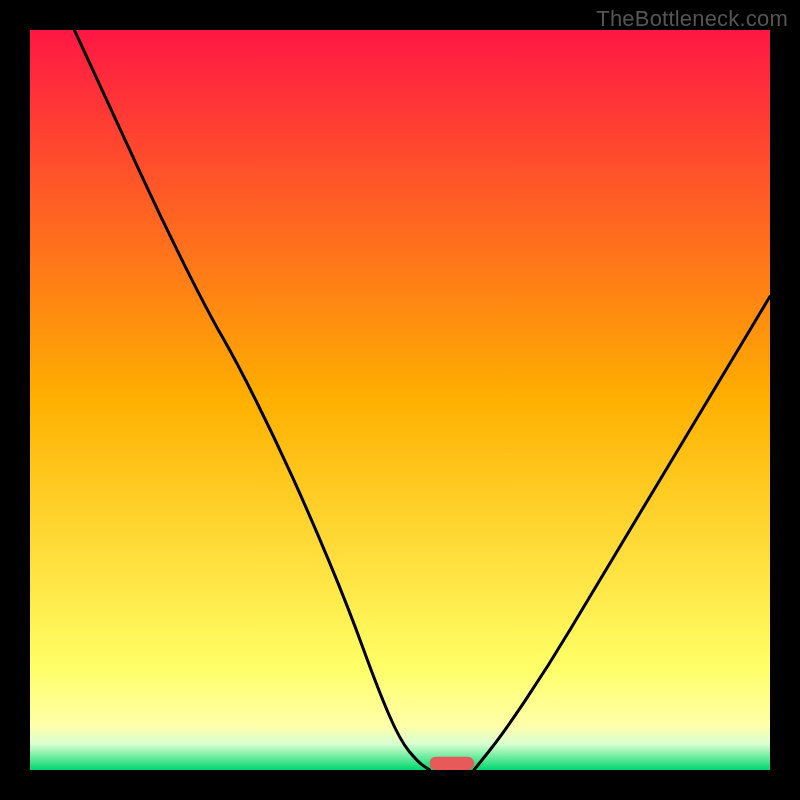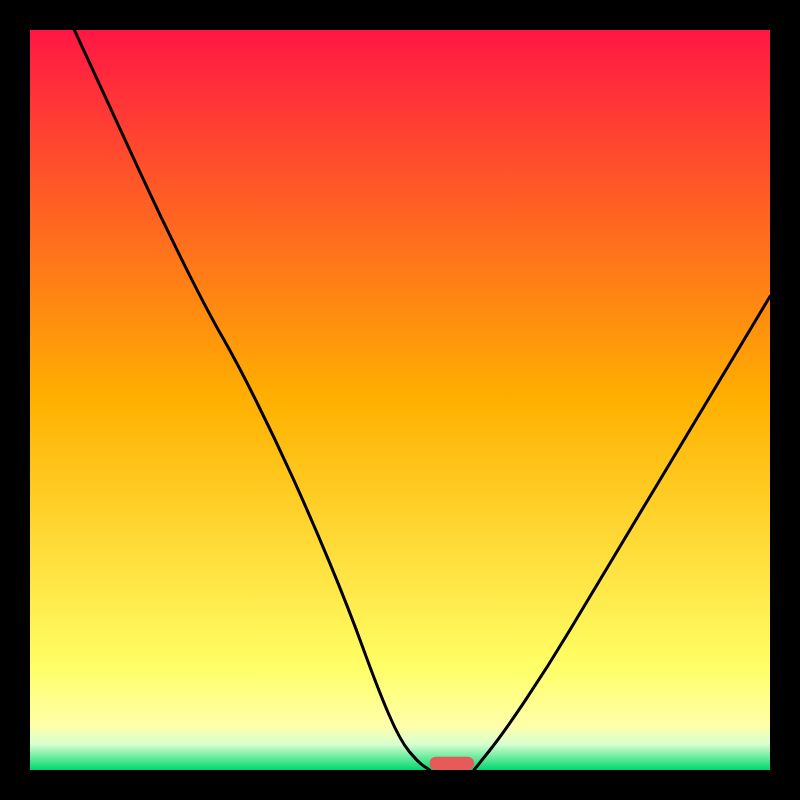--- a/index.html
+++ b/index.html
@@ -37,20 +37,21 @@
   }
   svg {
     display: block;
   }
 </style>
 </head>
 <body>
 
 <div class="frame">
 
+  <div class="watermark">TheBottleneck.com</div>
 
   <div class="plot">
     <svg id="chart-svg" width="740" height="740" viewBox="0 0 740 740" preserveAspectRatio="none">
       <defs>
         <linearGradient id="bg-grad" x1="0" y1="0" x2="0" y2="1">
             <stop offset="0%" stop-color="#ff1744"></stop>
             <stop offset="50%" stop-color="#ffb000"></stop>
             <stop offset="86%" stop-color="#ffff66"></stop>
             <stop offset="94%" stop-color="#ffffaa"></stop>
             <stop offset="96.5%" stop-color="#d8ffd0"></stop>

